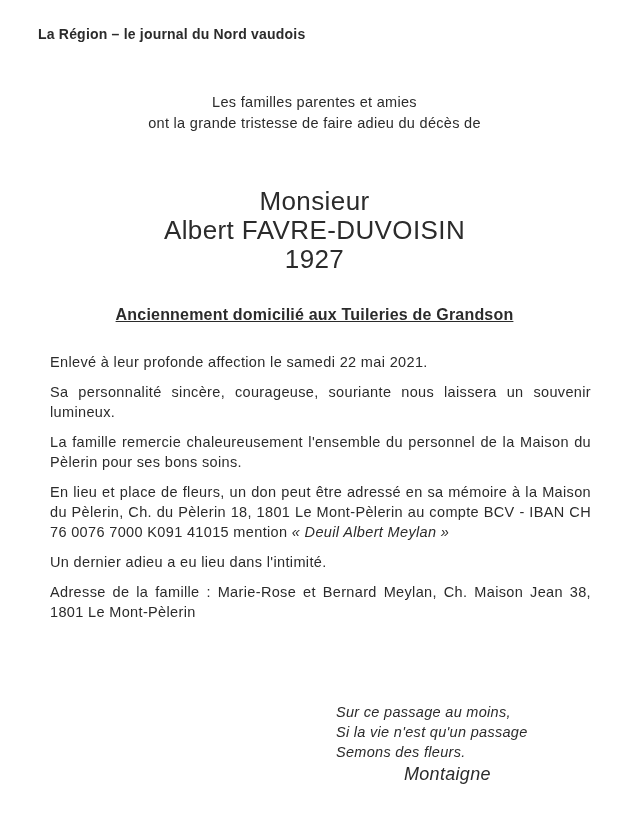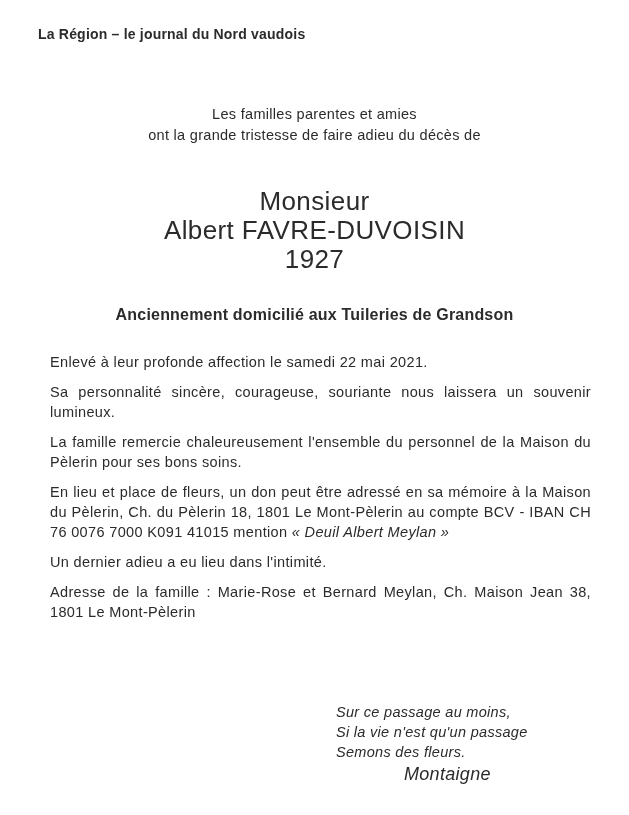--- a/index.html
+++ b/index.html
@@ -22,21 +22,21 @@
     top: 26px;
     font-size: 14px;
     font-weight: bold;
     letter-spacing: 0.2px;
     white-space: nowrap;
   }
   .intro {
     position: absolute;
     left: 0;
     right: 0;
-    top: 104px;
+    top: 92px;
     text-align: center;
     font-size: 14.5px;
     line-height: 21px;
     letter-spacing: 0.3px;
   }
   .title-block {
     position: absolute;
     left: 0;
     right: 0;
     top: 187px;
@@ -48,20 +48,21 @@
   }
   .subtitle {
     position: absolute;
     left: 0;
     right: 0;
     top: 306px;
     text-align: center;
     font-weight: bold;
     font-size: 16px;
     letter-spacing: 0.2px;
+    text-decoration: underline;
   }
   .body-text {
     position: absolute;
     left: 38px;
     top: 352px;
     width: 553px;
     font-size: 14.5px;
     line-height: 20px;
     letter-spacing: 0.35px;
   }

